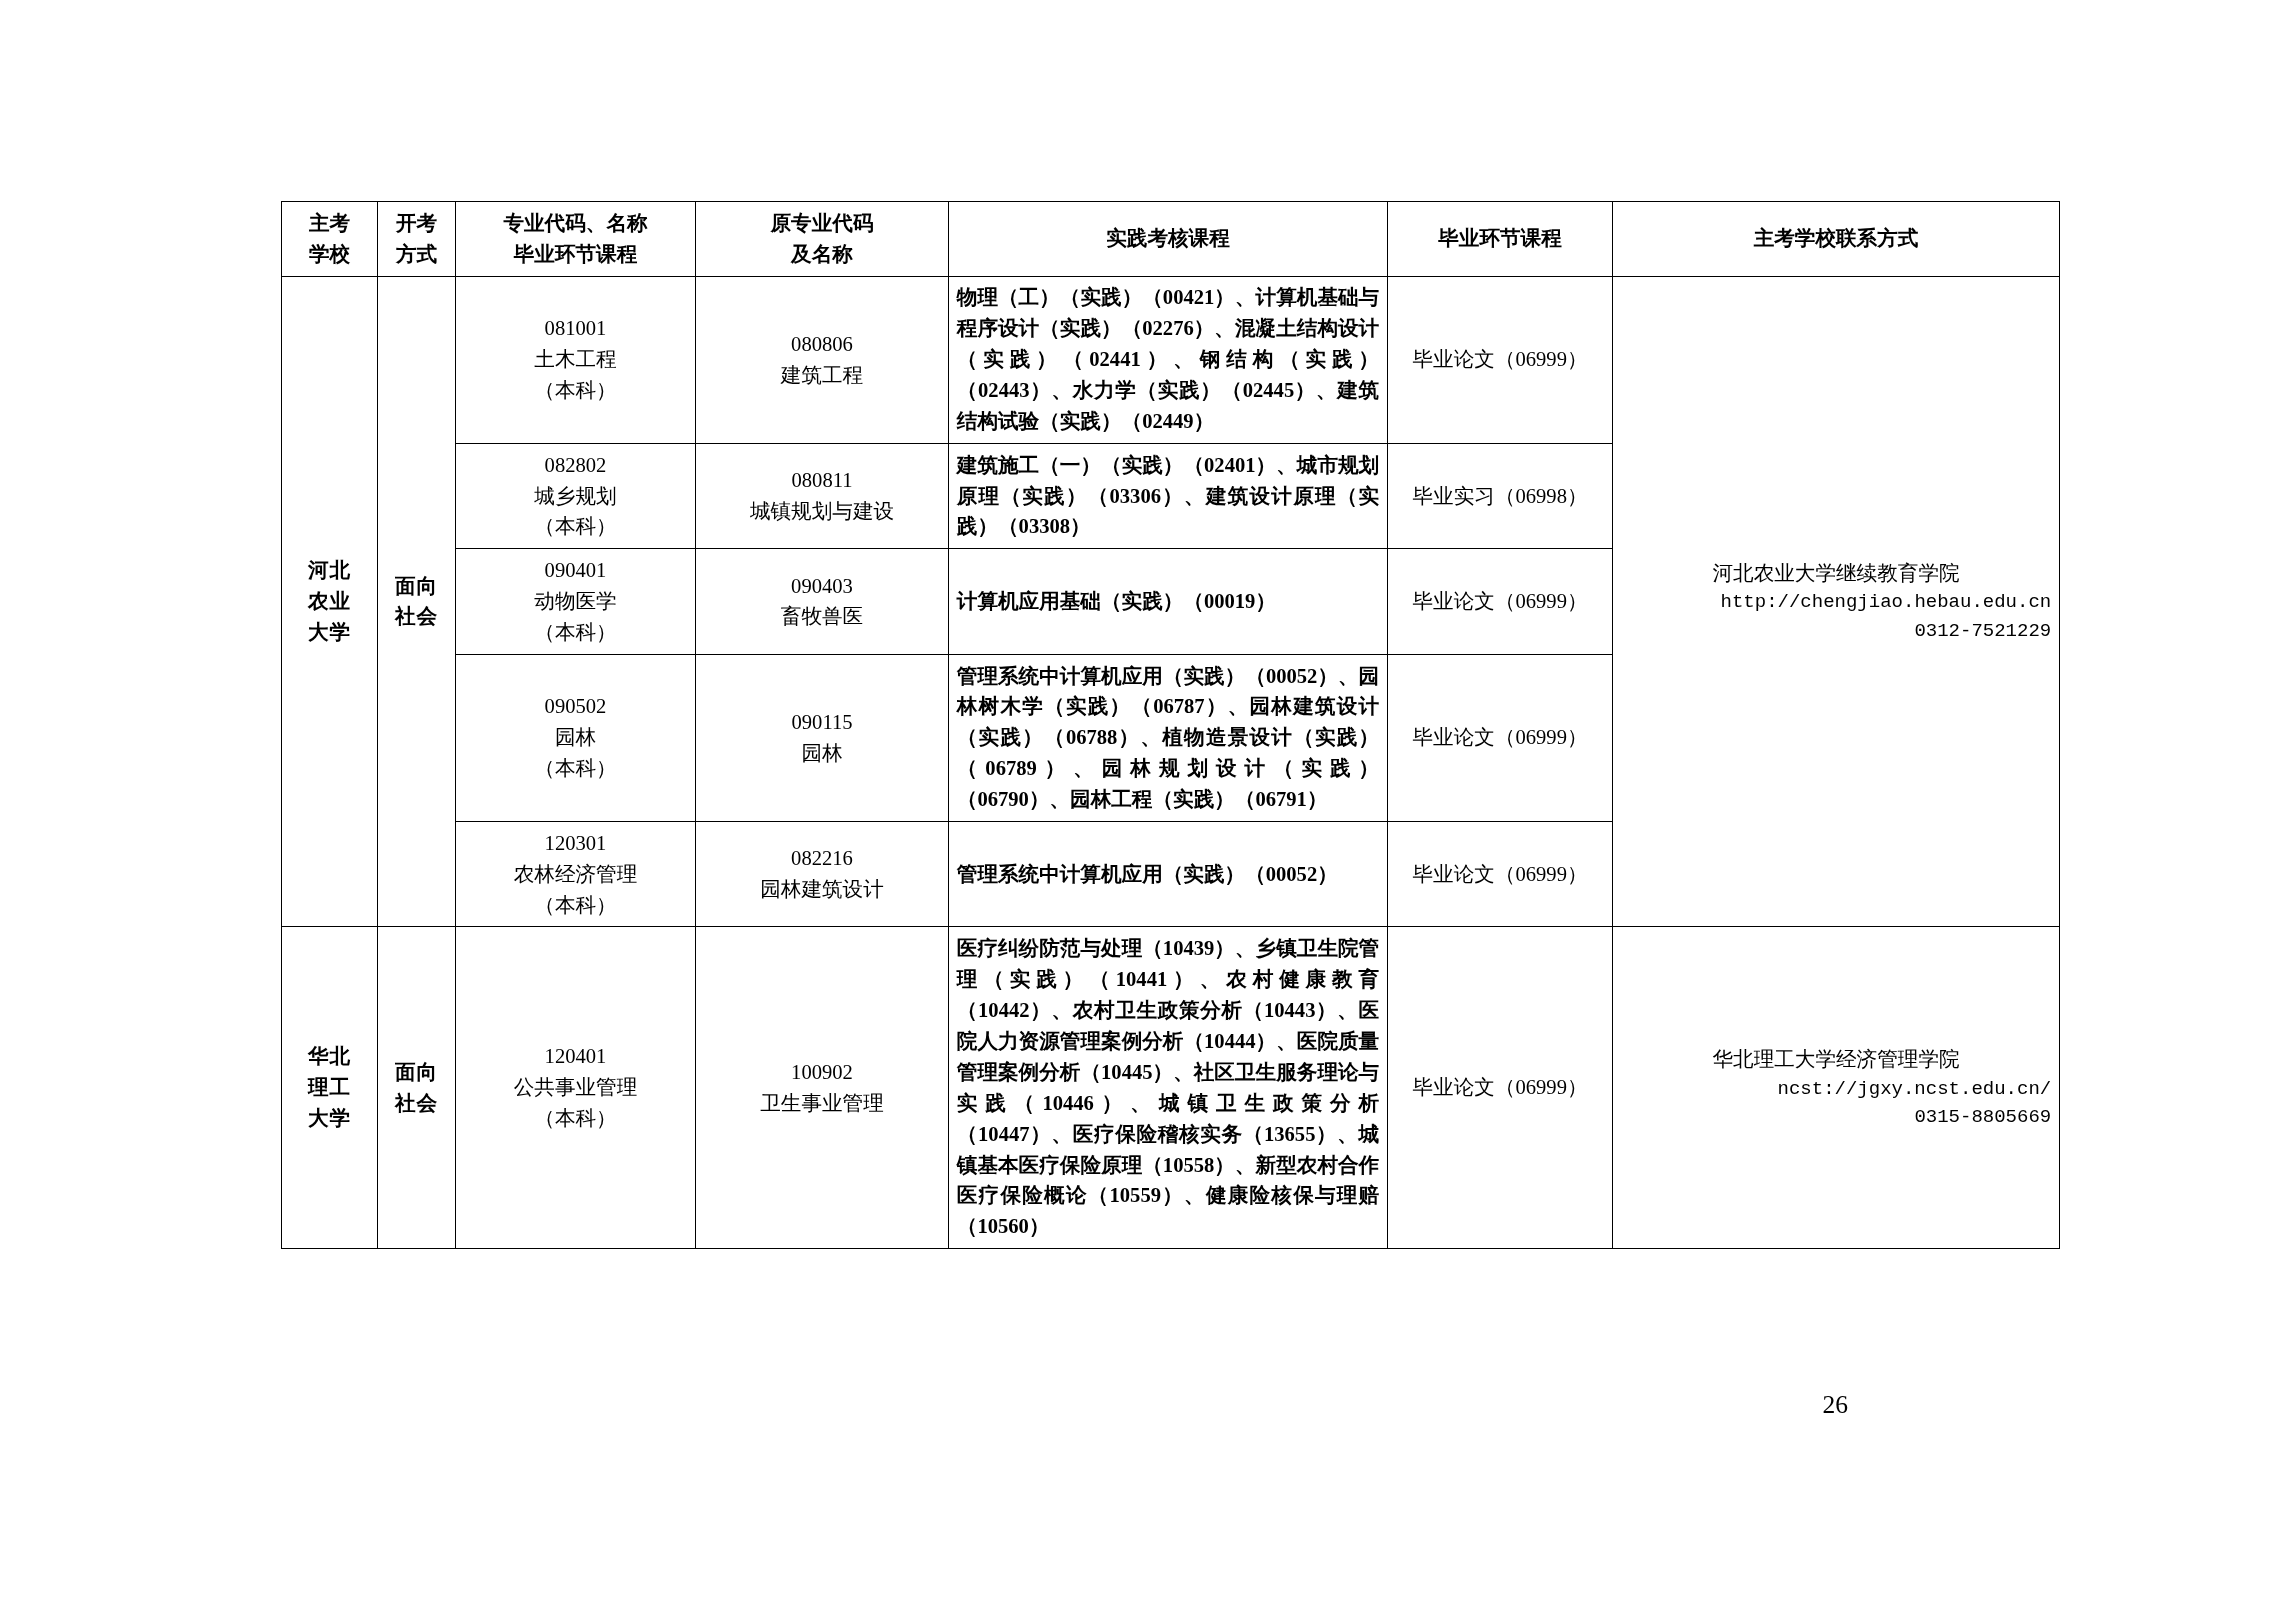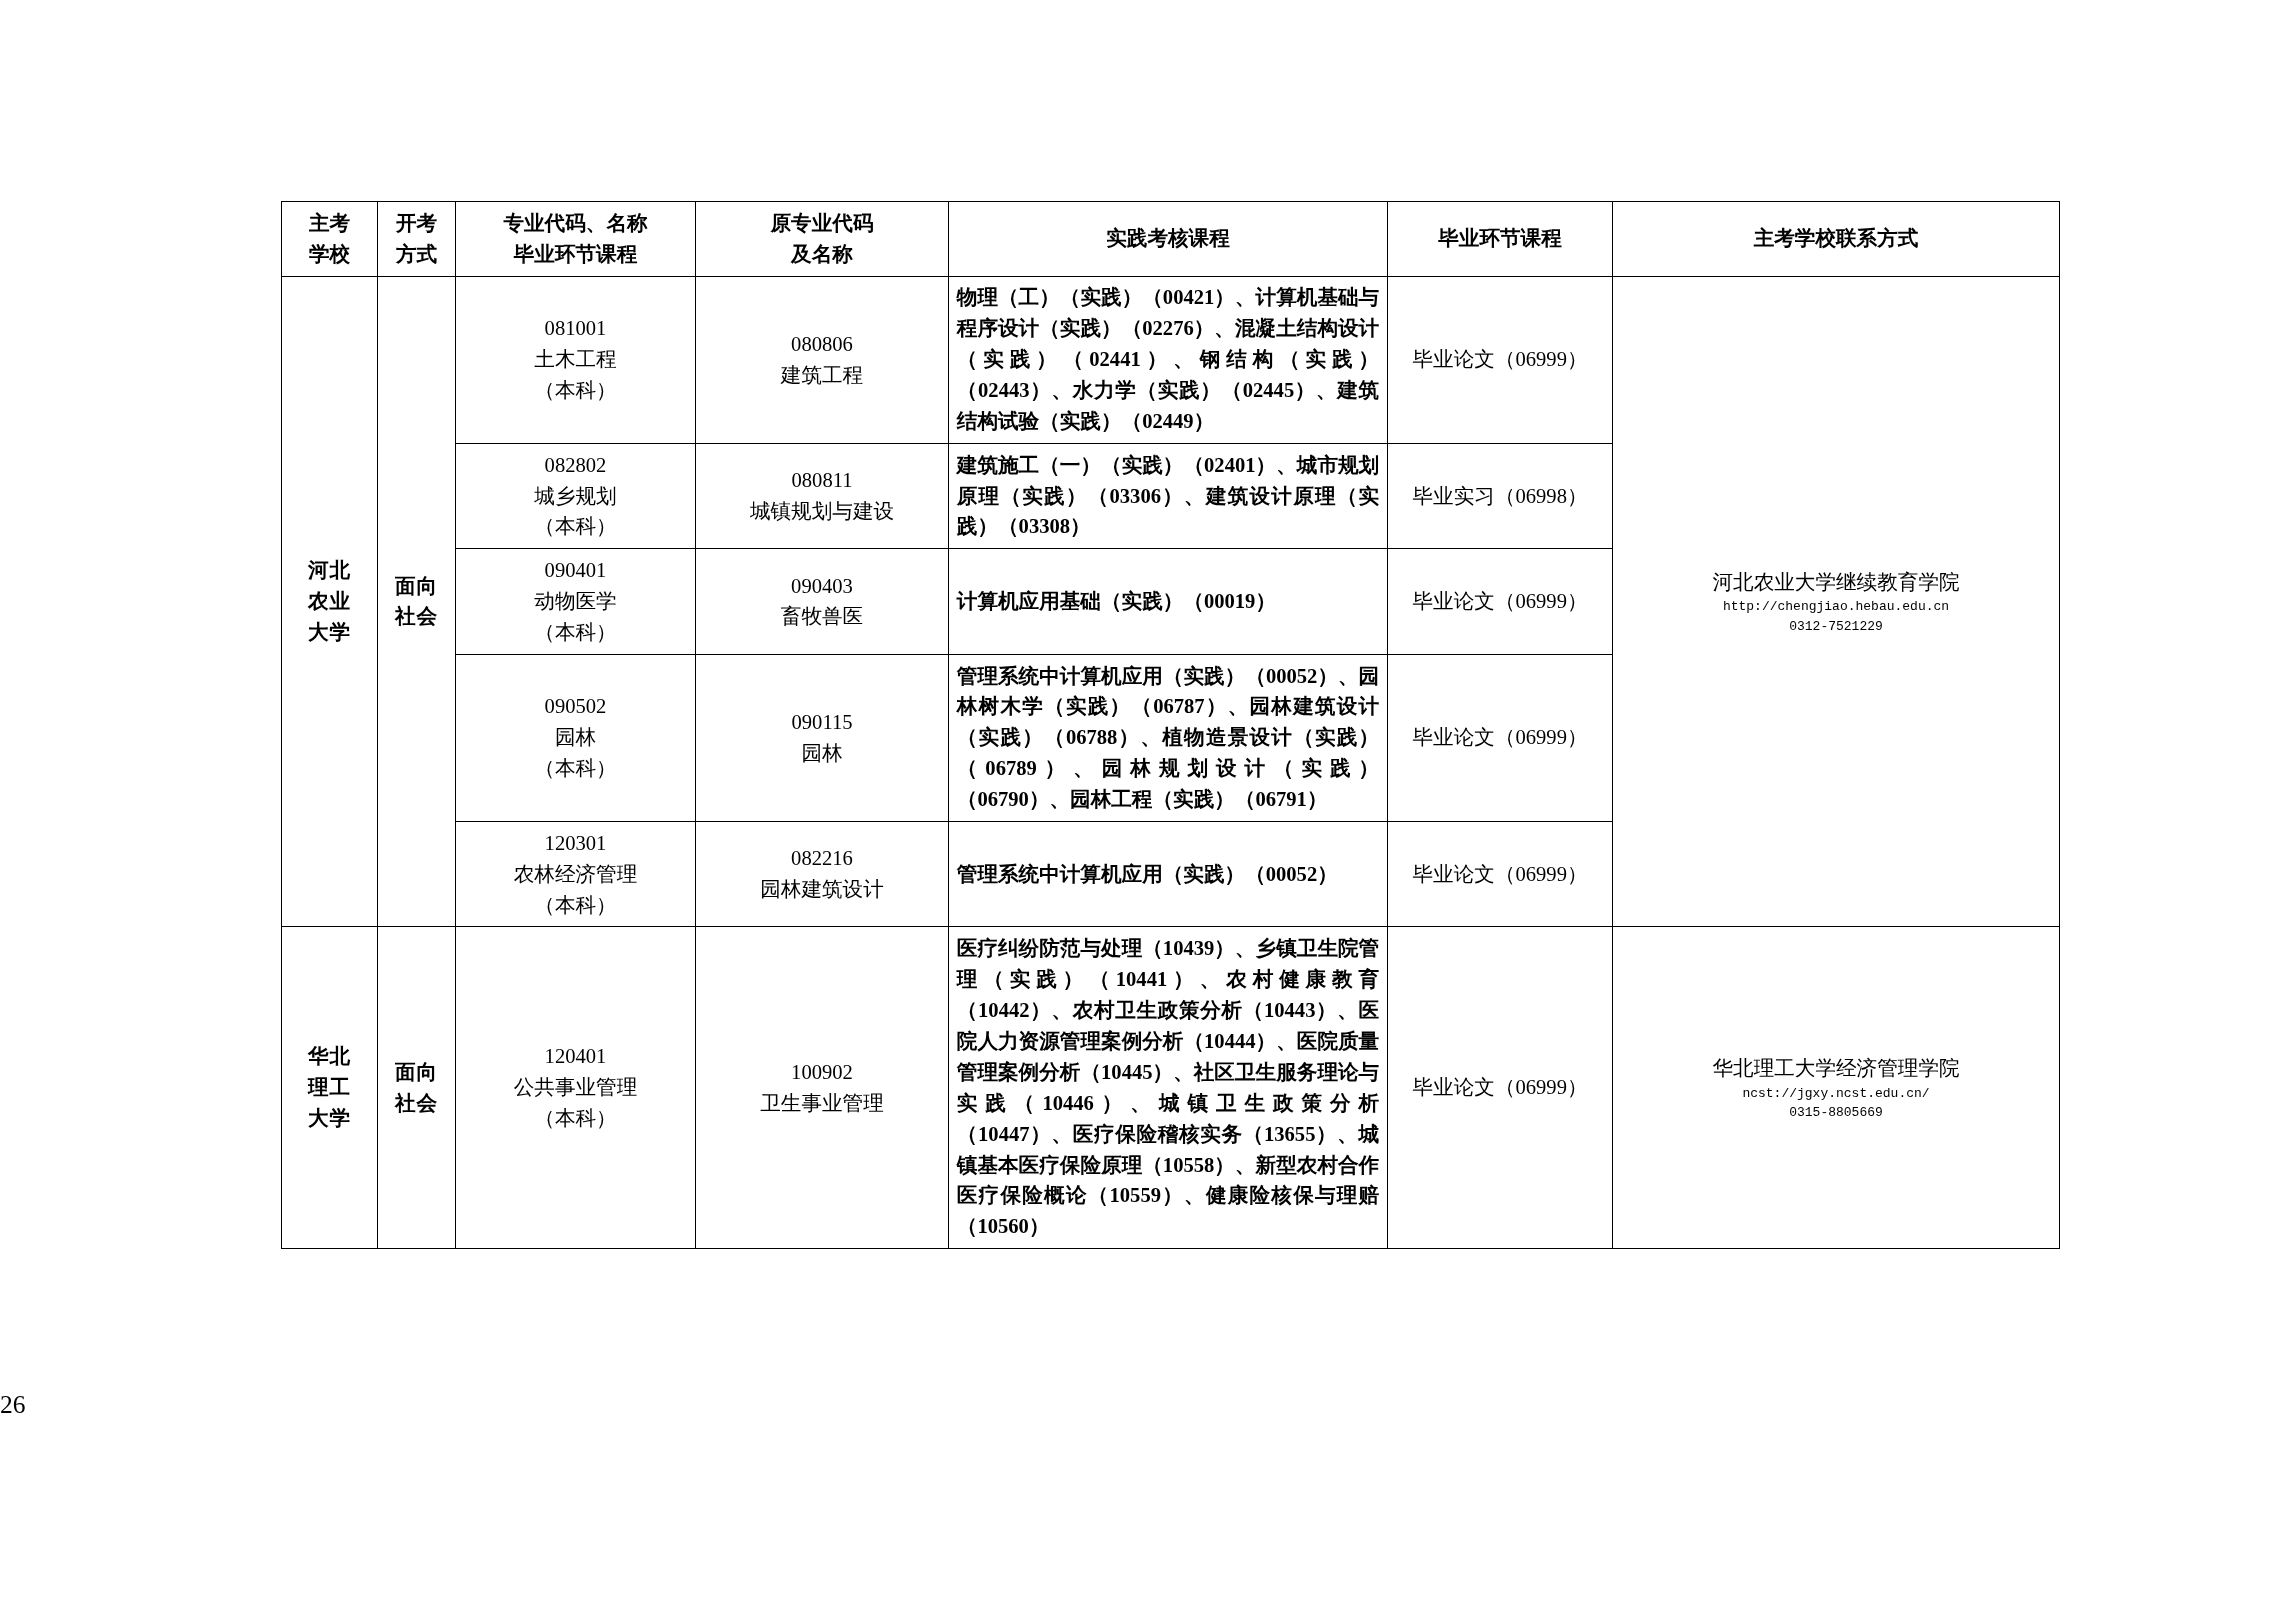--- a/index.html
+++ b/index.html
@@ -74,32 +74,33 @@
     text-justify: inter-ideograph;
     line-height: 1.6;
     font-weight: bold;
   }
   .contact-cell {
     text-align: center;
     line-height: 1.65;
   }
   .contact-cell .ascii {
     font-family: "Liberation Mono", "DejaVu Sans Mono", monospace;
-    font-size: 13px;
+    font-size: 19px;
     letter-spacing: 0px;
+    text-align: right;
   }
   .contact-cell .cn {
     font-size: 20.6px;
   }
   .page-number {
     position: absolute;
     top: 1390px;
     left: 0;
     width: 1848px;
-    text-align: left;
+    text-align: right;
     font-size: 25.5px;
     font-family: "Liberation Serif", serif;
   }
 </style>
 </head>
 <body>
 
 <div class="page">
   <div class="table-wrap">
     <table class="doc-table">

